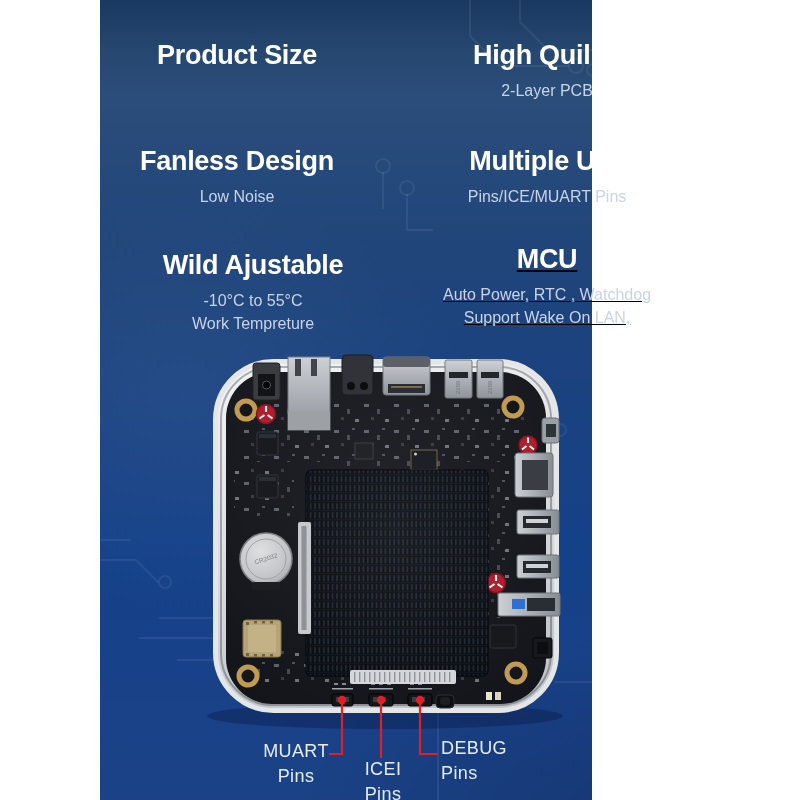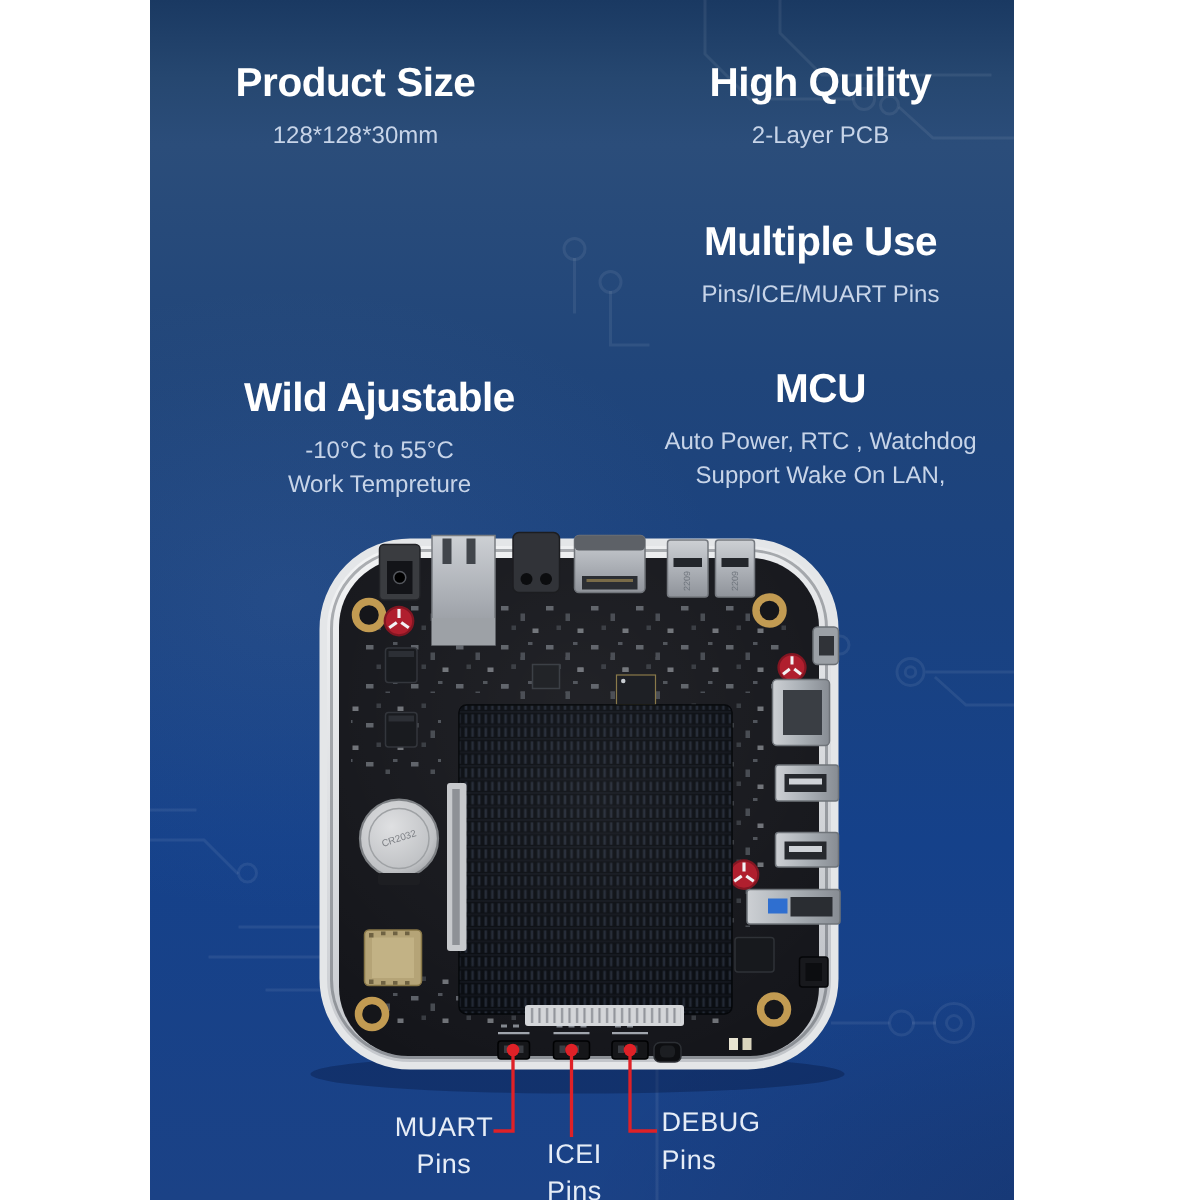--- a/index.html
+++ b/index.html
@@ -1,18 +1,18 @@
 <!DOCTYPE html>
 <html><head>
 <meta charset="utf-8">
 <style>
   html,body{margin:0;padding:0;background:#ffffff;}
   .stage{position:relative;width:800px;height:800px;background:#ffffff;overflow:hidden;
          font-family:"Liberation Sans",sans-serif;}
-  .panel{position:absolute;left:100px;top:0;width:576px;height:800px;
+  .panel{position:absolute;left:100px;top:0;width:492px;height:800px;
     background:
       radial-gradient(ellipse 420px 300px at 16% 50%, rgba(130,160,200,0.10), rgba(130,160,200,0) 70%),
       radial-gradient(ellipse 500px 260px at 110% 102%, rgba(0,5,30,0.18), rgba(0,5,30,0) 70%),
       linear-gradient(180deg,#1a3962 0px,#264770 52px,#2b4d7a 96px,#20457a 250px,
                       #1a4280 400px,#15418a 560px,#1b4286 800px);
   }
   .traces,.overlay,.board{position:absolute;}
   .traces{left:0;top:0;}
   .overlay{left:0;top:0;z-index:5;}
   .board{left:112px;top:348px;z-index:3;}
@@ -55,38 +55,41 @@
         <circle cx="536" cy="682" r="13"></circle>
           <circle cx="536" cy="682" r="5"></circle>
           <path d="M509,682 H523"></path>
         <path d="M338,692 V800"></path>
       </g>
       <ellipse cx="285" cy="716" rx="178" ry="13" fill="rgba(4,14,45,0.30)"></ellipse>
     </svg>
 
     <div class="feature" style="left:137px;top:40px;">
       <div class="feature-title">Product Size</div>
-      <div class="feature-sub">128*128*30mm</div>
     </div>
     <div class="feature" style="left:447px;top:40px;">
       <div class="feature-title">High Quility</div>
       <div class="feature-sub">2-Layer PCB</div>
+    </div>
+    <div class="feature" style="left:137px;top:146px;">
+      <div class="feature-title">Fanless Design</div>
+      <div class="feature-sub">Low Noise</div>
     </div>
     <div class="feature" style="left:447px;top:146px;">
       <div class="feature-title">Multiple Use</div>
       <div class="feature-sub">Pins/ICE/MUART Pins</div>
     </div>
     <div class="feature" style="left:137px;top:250px;margin-left:16px;">
       <div class="feature-title">Wild Ajustable</div>
       <div class="feature-sub">
         <div>-10°C to 55°C</div>
         <div>Work Tempreture</div>
       </div>
     </div>
-    <div class="feature" style="left:447px;top:244px;">
+    <div class="feature" style="left:447px;top:244px;text-decoration:underline;">
       <div class="feature-title">MCU</div>
       <div class="feature-sub">
         <div>Auto Power, RTC , Watchdog</div>
         <div>Support Wake On LAN,</div>
       </div>
     </div>
 
     <svg class="board" width="350" height="368" viewBox="0 0 350 368">
       <defs>
         <linearGradient id="silver" x1="0" y1="0" x2="0" y2="1">

